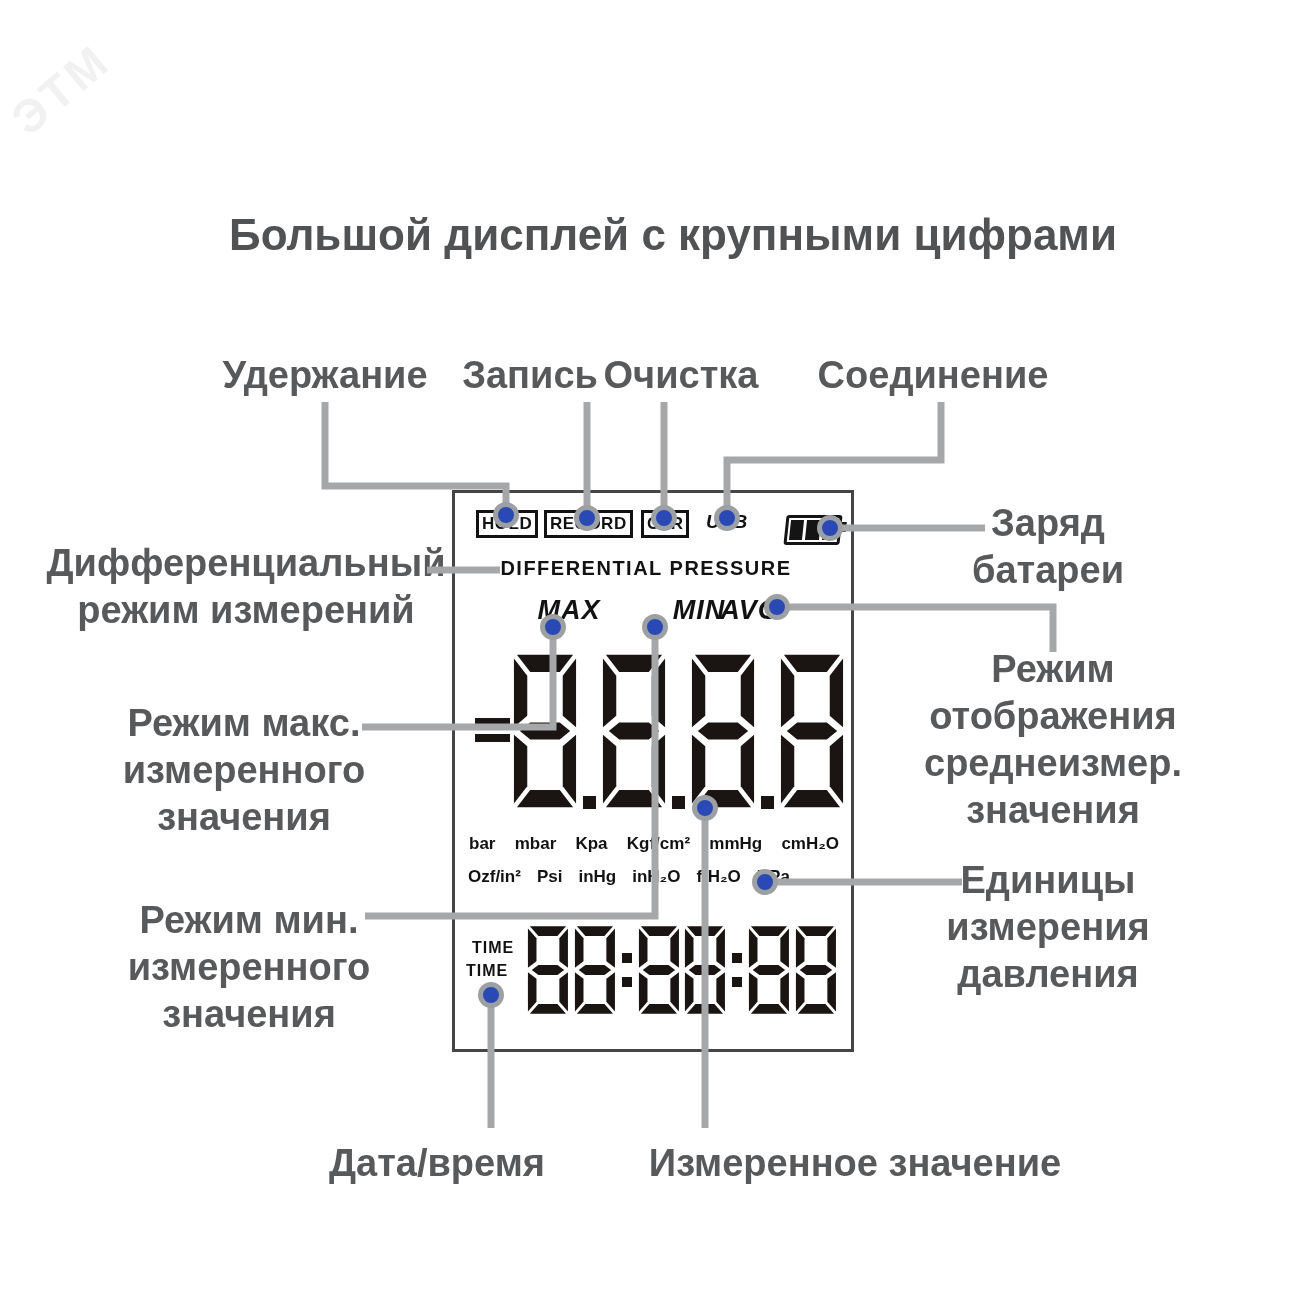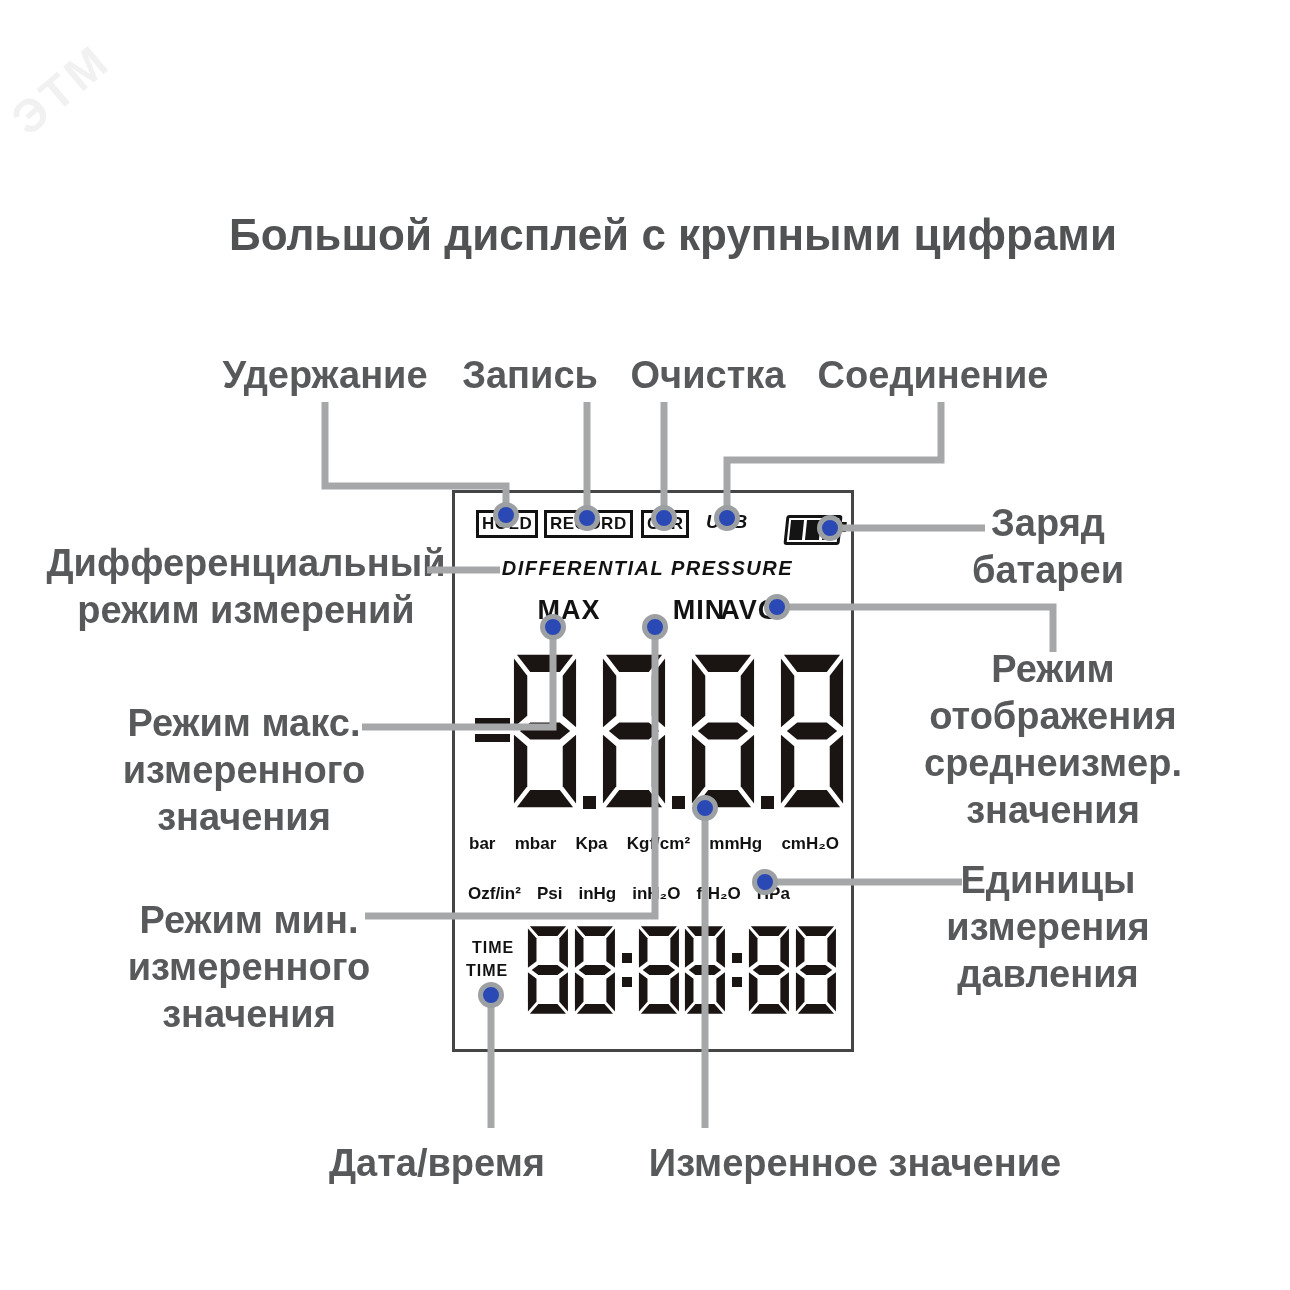--- a/index.html
+++ b/index.html
@@ -54,60 +54,60 @@
   .battery{
     position:absolute;left:330px;top:22px;width:46px;height:20px;
     border:3px solid #141414;border-radius:3px;
     transform:skewX(-6deg);display:flex;gap:3px;padding:2px;
   }
   .battery .bar{flex:1;background:#141414;}
   .battery:after{
     content:"";position:absolute;right:-8px;top:4px;width:5px;height:10px;background:#141414;
   }
   .mode{
-    position:absolute;left:44px;top:64px;width:294px;text-align:right;
-    color:#121212;font-size:20px;font-weight:bold;font-style:italic;letter-spacing:1.5px;
+    position:absolute;left:44px;top:64px;width:294px;text-align:center;
+    color:#121212;font-size:20px;font-weight:bold;letter-spacing:1.5px;
   }
   .stat{
     position:absolute;top:102px;transform:translateX(-50%);
-    color:#121212;font-size:27px;font-weight:800;letter-spacing:1px;
+    color:#121212;font-size:27px;font-weight:800;font-style:italic;letter-spacing:1px;
   }
   .equals{position:absolute;left:20px;top:225px;width:35px;}
   .equals i{display:block;height:8px;background:var(--seg);margin-bottom:8px;}
   .seg-row{position:absolute;display:flex;}
   .main-display{left:56px;top:158px;width:335px;height:160px;}
   .main-display .seg-digit{width:68px;height:160px;}
   .main-display .dot-wrap{width:21px;display:flex;align-items:flex-end;justify-content:center;}
   .main-display .seg-dot{width:13px;height:13px;background:var(--seg);margin-bottom:2px;}
   .time-display{left:71px;top:431px;width:312px;height:92px;gap:3px;}
   .time-display .seg-digit{width:44px;height:92px;}
   .seg-digit svg{width:100%;height:100%;display:block;}
   .seg-colon{width:14px;display:flex;flex-direction:column;justify-content:center;align-items:center;gap:14px;}
   .seg-colon i{width:10px;height:10px;background:var(--seg);}
   .units{position:absolute;color:#121212;font-size:17px;font-weight:bold;white-space:nowrap;}
   .units.row1{left:14px;top:341px;width:370px;display:flex;justify-content:space-between;}
-  .units.row2{left:13px;top:374px;display:flex;gap:16px;margin-top:17px;}
+  .units.row2{left:13px;top:374px;display:flex;gap:16px;}
   .tlabel{position:absolute;color:#121212;font-size:16px;font-weight:800;letter-spacing:1px;}
   .tlabel.time{left:17px;top:446px;}
   .tlabel.date{left:11px;top:469px;}
   
   .overlay{position:absolute;left:0;top:0;width:1290px;height:1290px;pointer-events:none;}
 </style>
 </head>
 <body>
 
 <div class="canvas">
 
   <div class="watermark">ЭТМ</div>
 
   <div class="subtitle">Большой дисплей с крупными цифрами</div>
 
   <div class="co" style="left:325px;top:352px;">Удержание</div>
   <div class="co" style="left:530px;top:352px;">Запись</div>
-  <div class="co" style="left:708px;top:352px;">Очистка</div>
+  <div class="co" style="left:681px;top:352px;">Очистка</div>
   <div class="co" style="left:933px;top:352px;">Соединение</div>
   <div class="co" style="left:1048px;top:500px;">Заряд
 батареи</div>
   <div class="co" style="left:246px;top:540px;">Дифференциальный
 режим измерений</div>
   <div class="co" style="left:244px;top:700px;">Режим макс.
 измеренного
 значения</div>
   <div class="co" style="left:249px;top:897px;">Режим мин.
 измеренного

